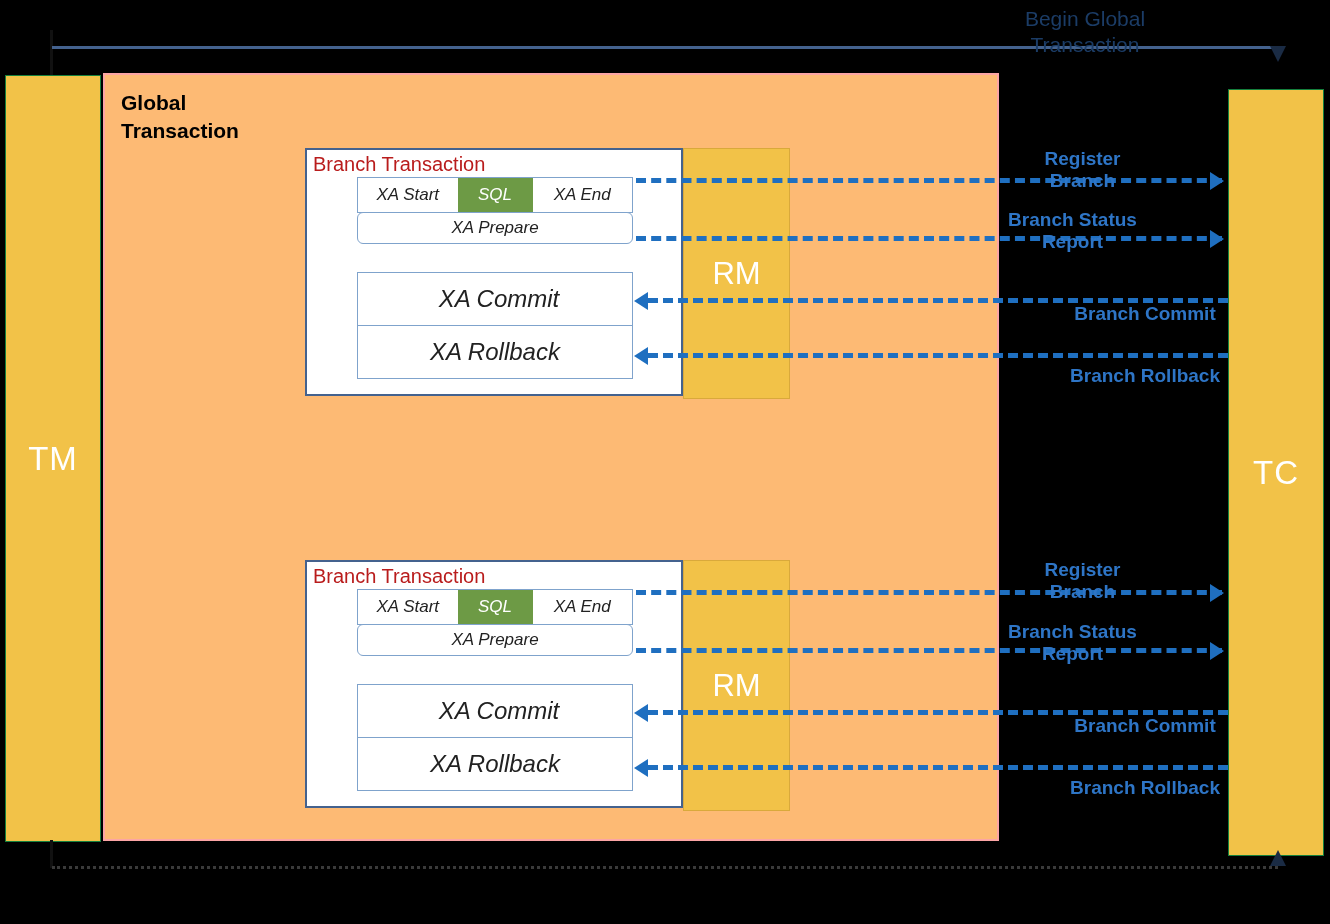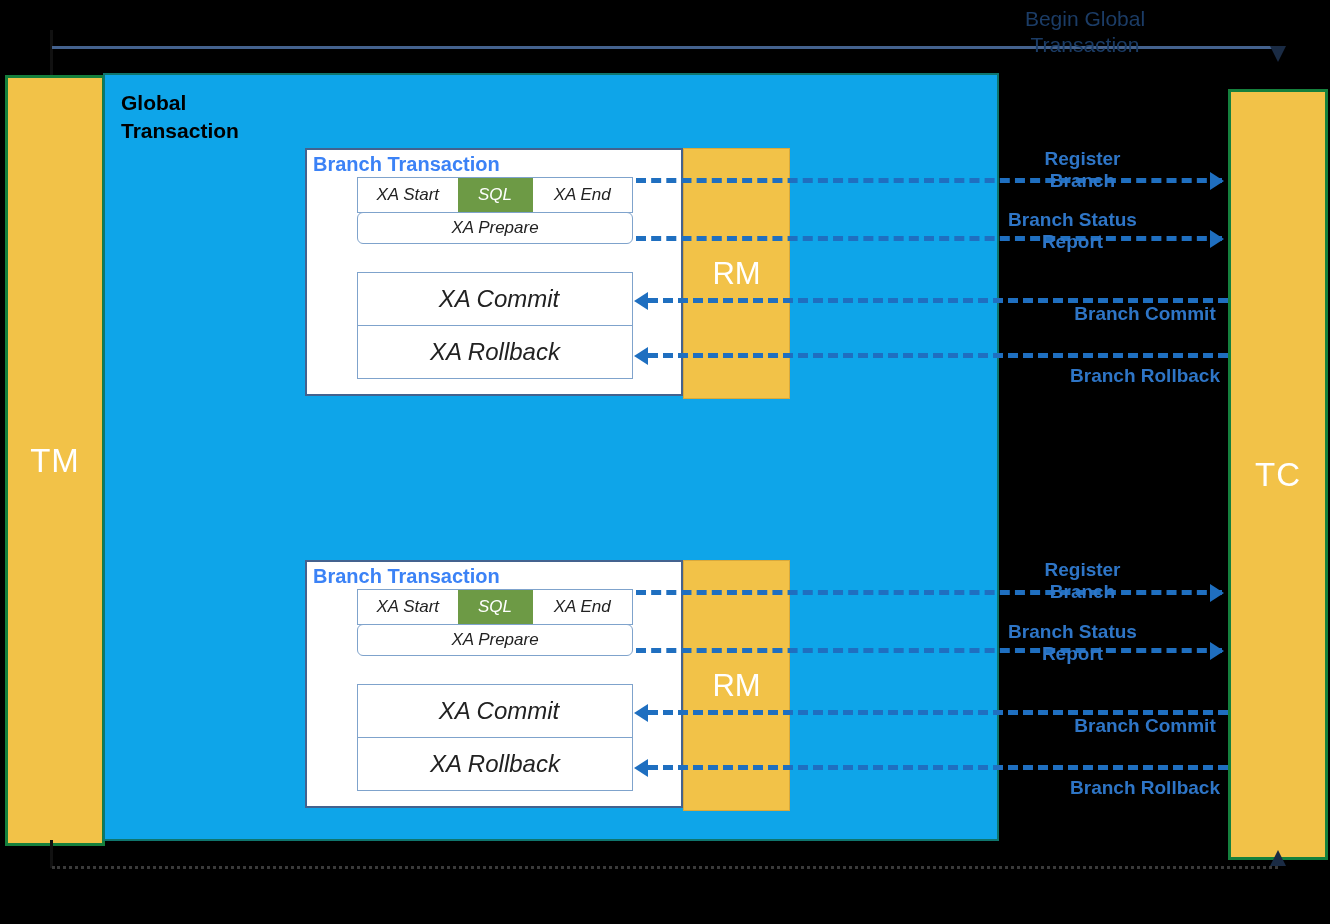--- a/index.html
+++ b/index.html
@@ -3,47 +3,47 @@
 <meta charset="utf-8">
 <style>
   html,body{margin:0;padding:0;background:#000;}
   #stage{
     position:relative;width:1330px;height:924px;background:#000;
     font-family:"Liberation Sans", sans-serif;overflow:hidden;
   }
 
   
   .actor{
-    position:absolute;background:#F2C248;border:3px solid #15803d;
+    position:absolute;background:#F2C248;border:1px solid #15803d;
     color:#FFFFFF;display:flex;align-items:center;justify-content:center;
     font-size:33px;letter-spacing:1px;
   }
   #tm-column{left:5px;top:75px;width:94px;height:765px;}
   #tc-column{left:1228px;top:89px;width:94px;height:765px;}
 
   
   #global-transaction{
     position:absolute;left:103px;top:73px;width:896px;height:768px;
-    background:#0ea5e9;border:2px solid #0f766e;box-sizing:border-box;
+    background:#fdba74;border:2px solid #fca5a5;box-sizing:border-box;
   }
   .gt-title{
     position:absolute;left:16px;top:14px;width:200px;
     font-size:21px;font-weight:bold;color:#000;line-height:1.35;
   }
 
   
   .branch-box{
     position:absolute;background:#FFFFFF;border:2px solid #44628E;
     box-sizing:border-box;
   }
   #branch-1{left:305px;top:148px;width:378px;height:248px;}
   #branch-2{left:305px;top:560px;width:378px;height:248px;}
   .branch-title{
-    position:absolute;left:6px;top:3px;font-size:20px;font-weight:bold;
-    color:#3b82f6;white-space:nowrap;z-index:3;
+    position:absolute;left:6px;top:3px;font-size:20px;font-weight:normal;
+    color:#b91c1c;white-space:nowrap;z-index:3;
   }
 
   
   .phase-row{
     position:absolute;display:flex;box-sizing:border-box;
     border:1px solid #7FA3CC;background:#fff;
   }
   .cell{
     flex:1;display:flex;align-items:center;justify-content:center;
     font-style:italic;color:#222;box-sizing:border-box;

